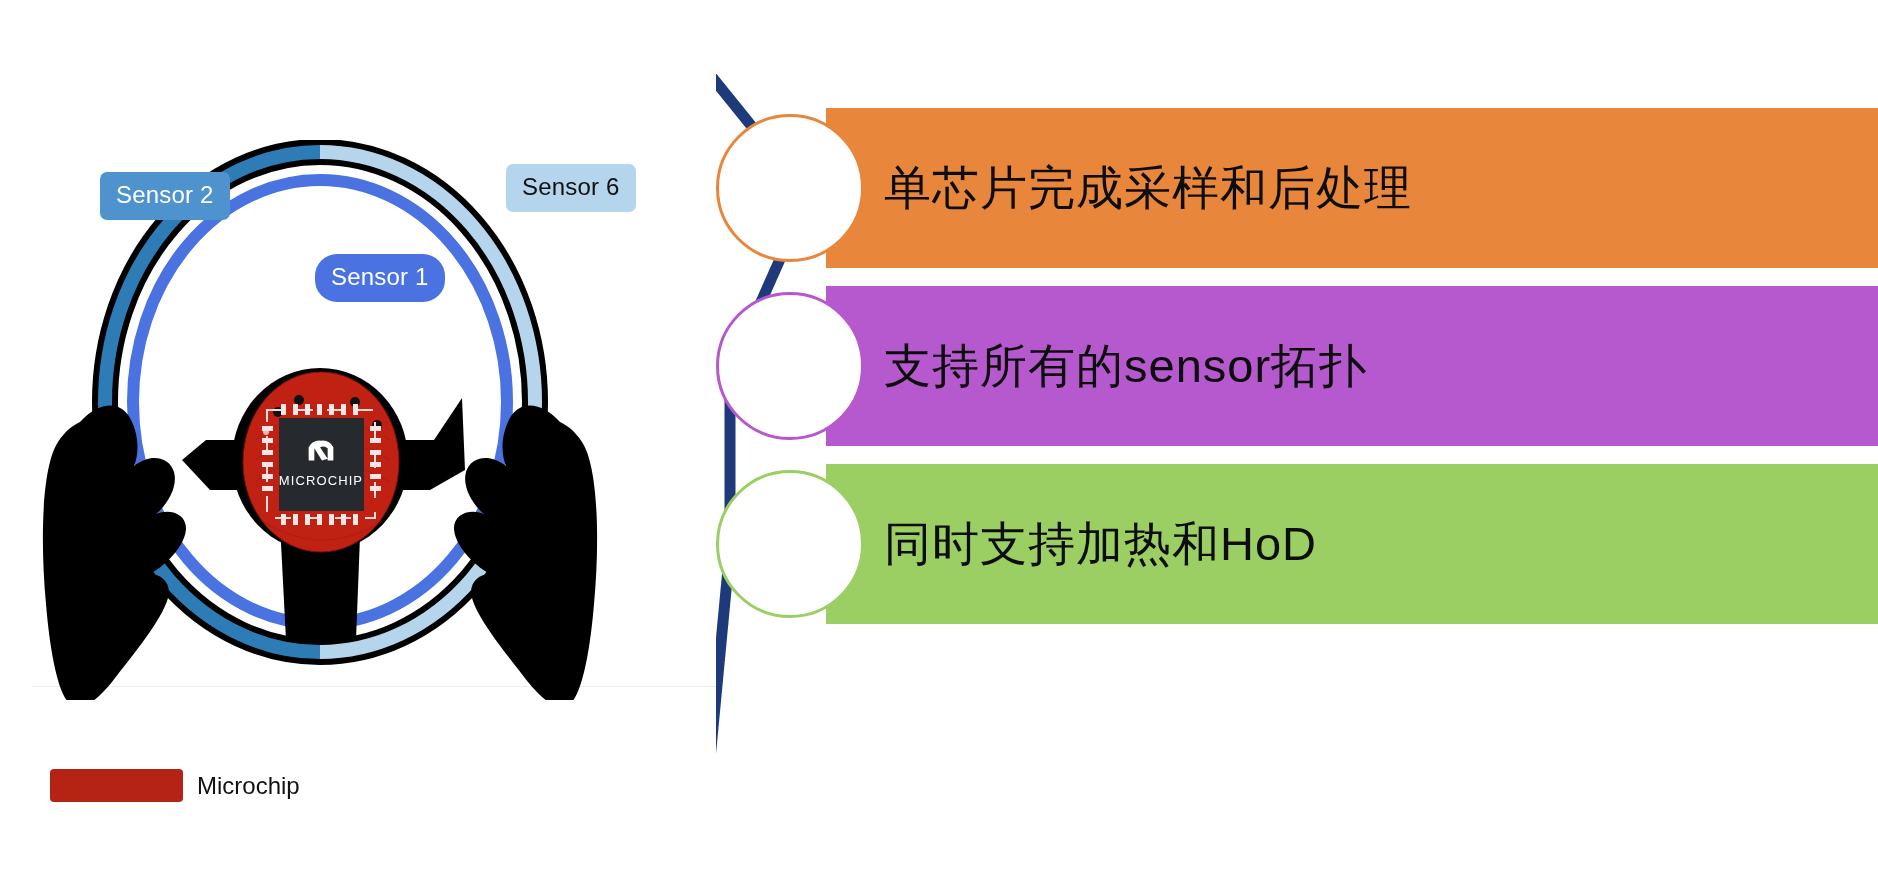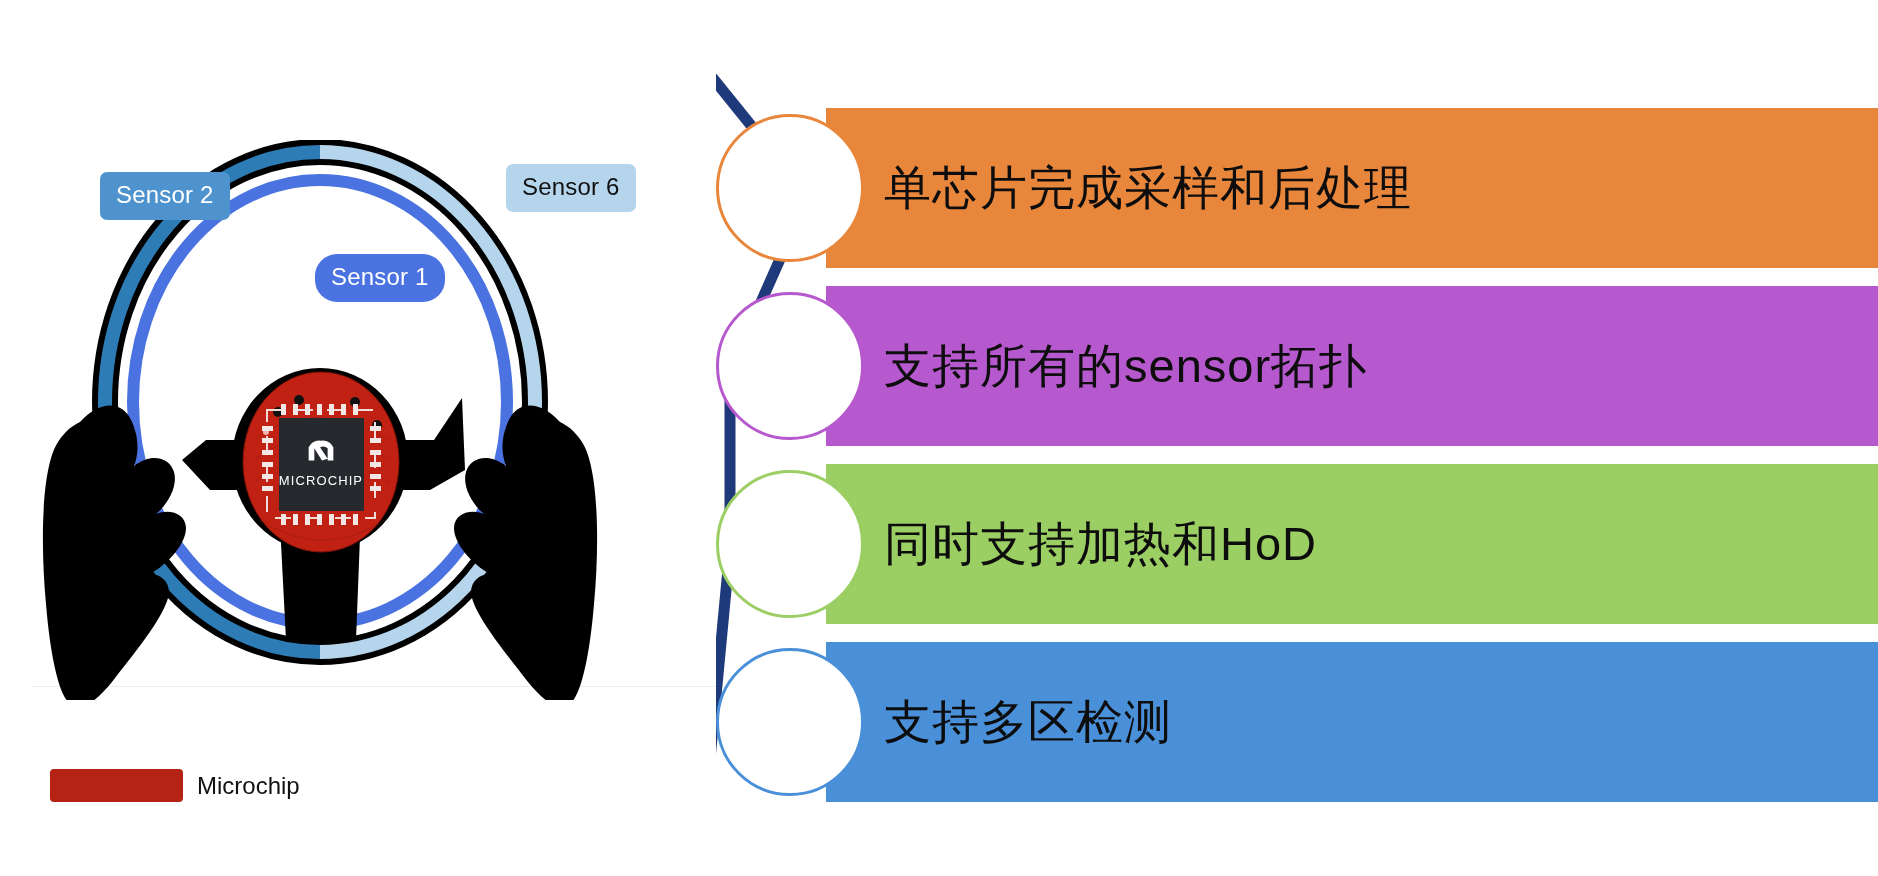--- a/index.html
+++ b/index.html
@@ -205,20 +205,15 @@
       <div class="bullet-circle" style="border-color: rgb(183, 89, 206);"></div>
       <div class="bar-text">支持所有的sensor拓扑</div>
     </div>
 
     <div class="bar-row" id="row-3">
       <div class="bar" style="background: rgb(155, 206, 99);"></div>
       <div class="bullet-circle" style="border-color: rgb(155, 206, 99);"></div>
       <div class="bar-text">同时支持加热和HoD</div>
     </div>
 
-    <div class="bar-row" id="row-4">
-      <div class="bar" style="background: rgb(74, 144, 217);"></div>
-      <div class="bullet-circle" style="border-color: rgb(74, 144, 217);"></div>
-      <div class="bar-text">支持多区检测</div>
-    </div>
 
   </div>
 </div>
 
 </body></html>

